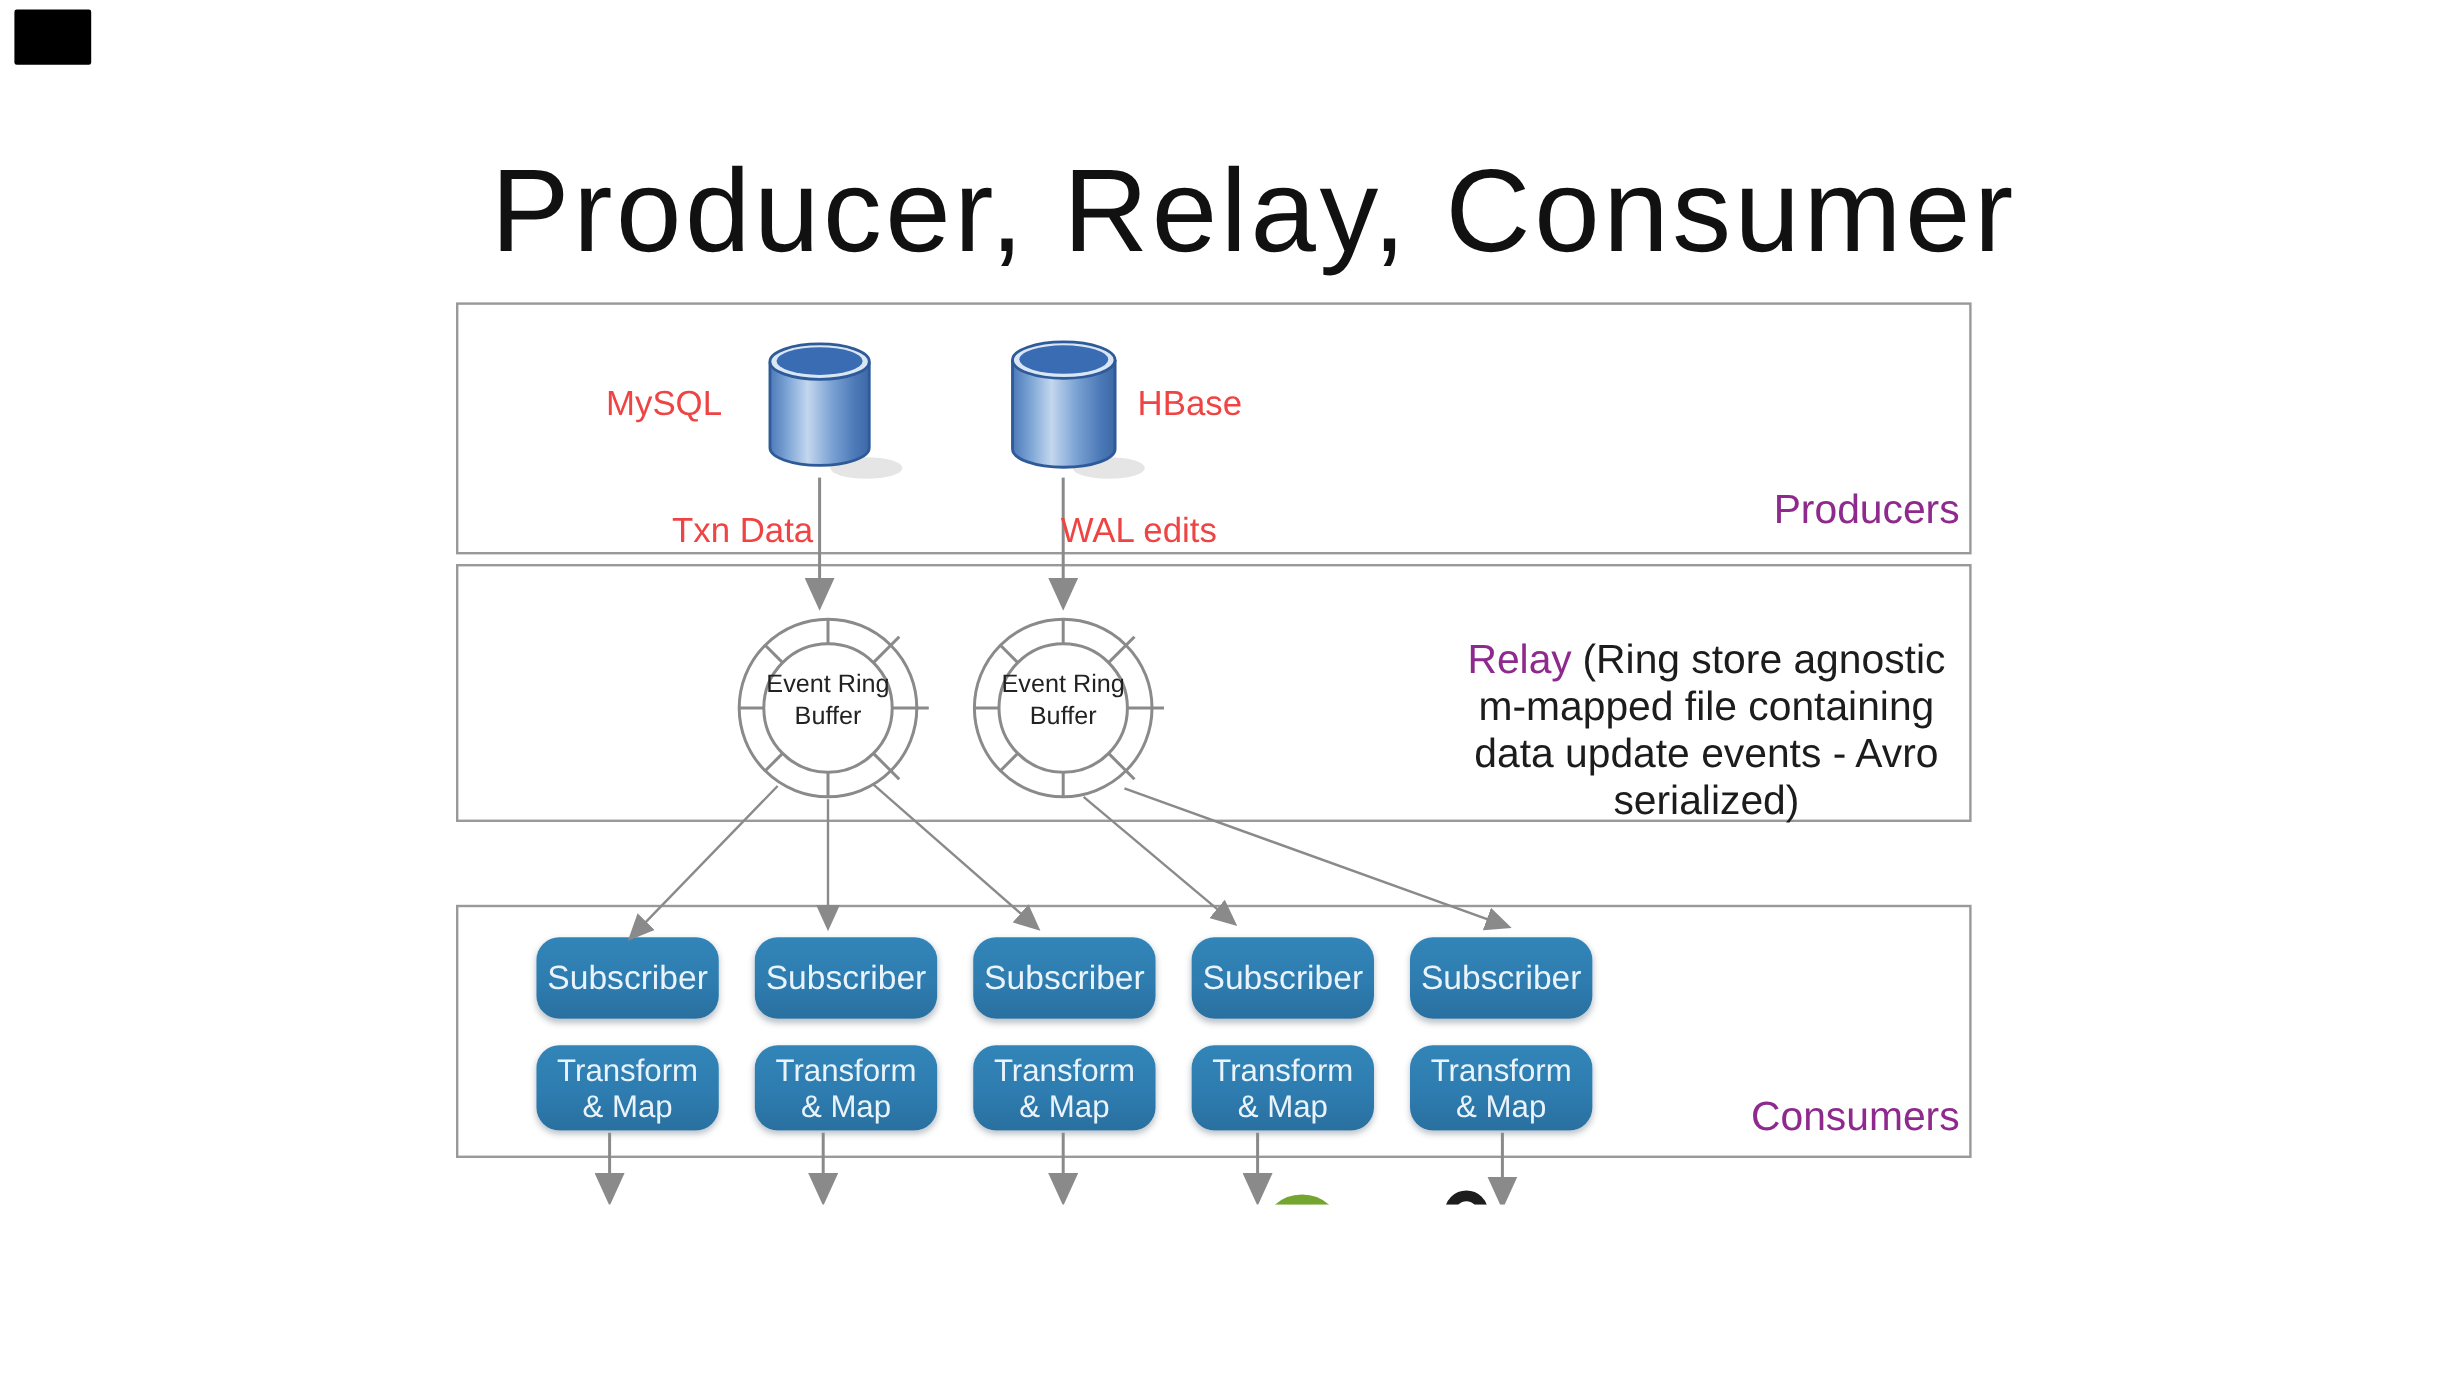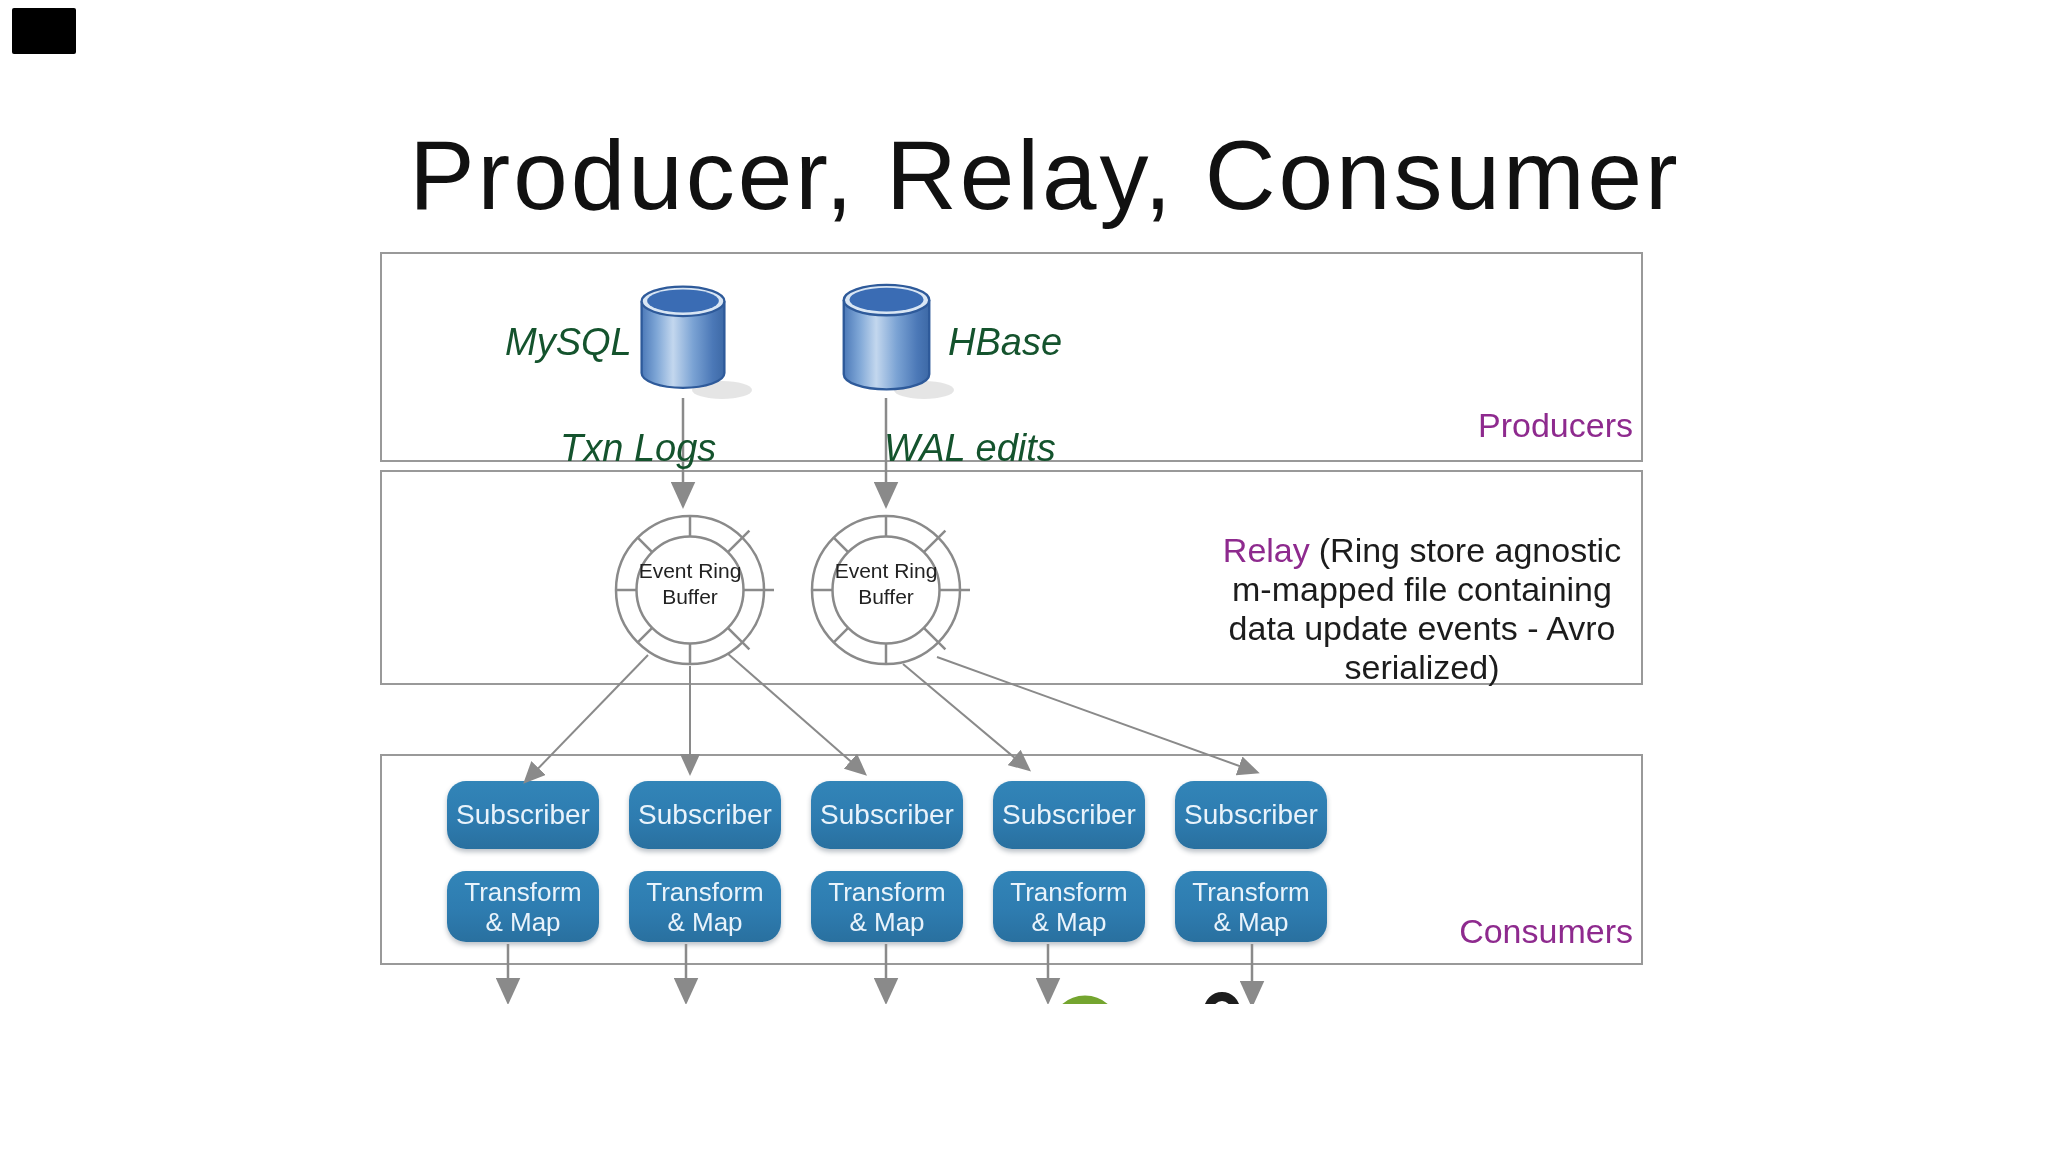--- a/index.html
+++ b/index.html
@@ -6,21 +6,21 @@
   #stage{position:relative;width:2048px;height:1004px;background:#ffffff;overflow:hidden;
          font-family:"Liberation Sans", sans-serif;}
   .abs{position:absolute;}
   #corner-rect{left:12px;top:8px;width:64px;height:46px;background:#000;border-radius:2px;}
   #title{left:375px;top:126px;width:1340px;text-align:center;font-size:98px;line-height:98px;
          font-weight:300;letter-spacing:3px;color:var(--title-black,#111);white-space:nowrap;}
   .box{border:2px solid var(--border-gray,#999);background:transparent;}
   #box-producers{left:380px;top:252px;width:1259px;height:206px;}
   #box-relay{left:380px;top:470px;width:1259px;height:211px;}
   #box-consumers{left:380px;top:754px;width:1259px;height:207px;}
-  .lbl{color:#14532d;font-size:38px;white-space:nowrap;font-style:italic;}
+  .lbl{color:#ef4444;font-size:29px;white-space:nowrap;}
   #lbl-mysql{left:505px;top:321px;}
   #lbl-hbase{left:948px;top:321px;}
   #lbl-txn{left:560px;top:427px;}
   #lbl-wal{left:884px;top:427px;text-align:right;}
   .section-label{font-weight:normal;font-size:34px;color:var(--accent-purple,#8e2a8e);
                  width:260px;text-align:right;white-space:nowrap;}
   #lbl-producers{left:1373px;top:406px;}
   #lbl-consumers{left:1373px;top:912px;}
   #relay-text{left:1192px;top:531px;width:460px;text-align:center;font-size:34px;line-height:39px;color:#1c1c1c;}
   #relay-text .bold-purple{font-weight:normal;color:var(--accent-purple,#8e2a8e);margin-right:9px;}
@@ -183,21 +183,21 @@
       <circle cx="1257" cy="1071" r="12" stroke-width="8.5"></circle>
       <line x1="1222" y1="1024" x2="1222" y2="1031" stroke-width="8"></line>
       <line x1="1222" y1="1067" x2="1222" y2="1075" stroke-width="8"></line>
       <line x1="1237" y1="1041" x2="1247" y2="1033" stroke-width="8"></line>
       <line x1="1237" y1="1057" x2="1247" y2="1065" stroke-width="8"></line>
     </g>
   </svg>
 
   <div id="lbl-mysql" class="abs lbl">MySQL</div>
   <div id="lbl-hbase" class="abs lbl">HBase</div>
-  <div id="lbl-txn" class="abs lbl">Txn Logs</div>
+  <div id="lbl-txn" class="abs lbl">Txn Data</div>
   <div id="lbl-wal" class="abs lbl">WAL edits</div>
   <div id="lbl-producers" class="abs section-label">Producers</div>
   <div id="lbl-consumers" class="abs section-label">Consumers</div>
 
   <div id="ring-label-1" class="abs ring-label">
     <div>Event Ring</div>
     <div>Buffer</div>
   </div>
   <div id="ring-label-2" class="abs ring-label">
     <div>Event Ring</div>

